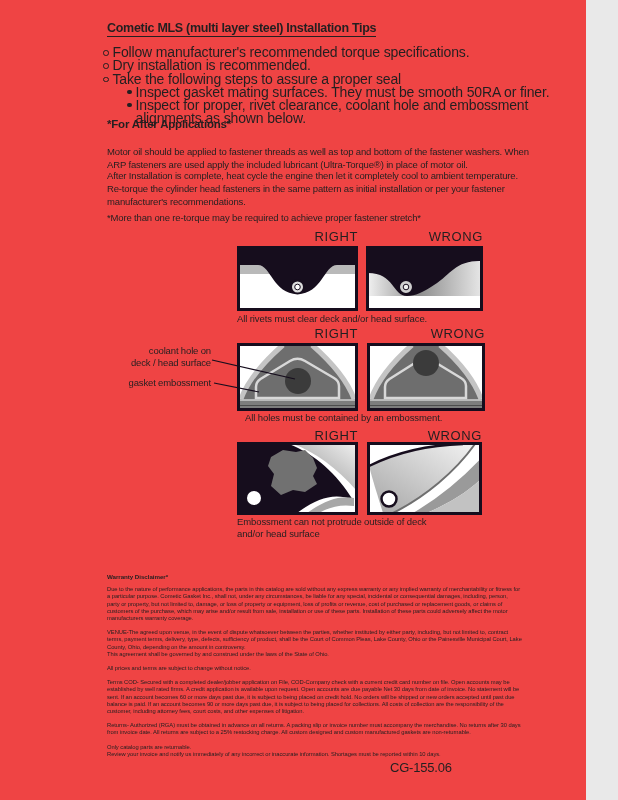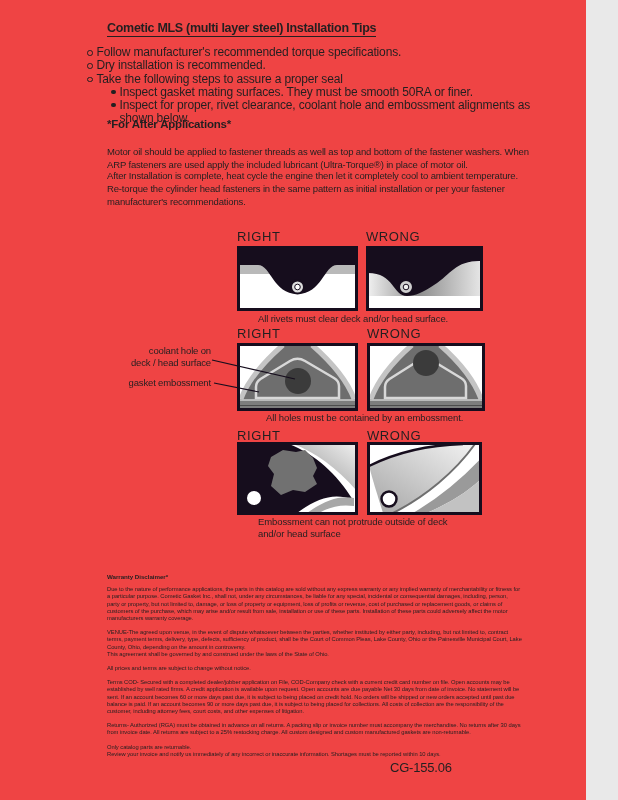--- a/index.html
+++ b/index.html
@@ -14,34 +14,34 @@
   .abs{position:absolute;}
   
   .title{
     left:107px;top:21px;
     font-size:12.5px;font-weight:bold;letter-spacing:-0.3px;
     border-bottom:1.5px solid var(--ink,#231f20);
     padding-bottom:1px;
     white-space:nowrap;
   }
   
-  .bullets{left:87px;top:46px;font-size:12px;letter-spacing:-0.15px;line-height:13.3px;width:470px;}
+  .bullets{left:103px;top:46px;font-size:14px;letter-spacing:-0.15px;line-height:13.3px;width:470px;}
   .brow{display:flex;align-items:flex-start;}
   .brow.sub{margin-left:24px;}
   .ob{display:inline-block;flex:none;width:3.5px;height:3.5px;border:1px solid var(--ink,#231f20);border-radius:50%;margin:4px 4px 0 0;}
   .fb{display:inline-block;flex:none;width:4.5px;height:4.5px;background:var(--ink,#231f20);border-radius:50%;margin:3.8px 4px 0 0;}
   
   .h2{left:107px;top:118px;font-size:11.5px;font-weight:bold;letter-spacing:-0.2px;}
   .para{font-size:9.5px;letter-spacing:-0.15px;line-height:12.9px;width:424px;margin-top:10px;}
   .p1{left:107px;top:136px;}
   .p2{left:107px;top:160px;}
   .note{left:107px;top:212px;font-size:9.5px;letter-spacing:-0.15px;}
   
-  .figlabel{font-size:13px;letter-spacing:0.6px;text-align:left;}
-  .caption{font-size:9.5px;letter-spacing:-0.1px;line-height:12px;margin-left:21px;}
+  .figlabel{font-size:13px;letter-spacing:0.6px;text-align:right;}
+  .caption{font-size:9.5px;letter-spacing:-0.1px;line-height:12px;}
   .fig svg{display:block;}
   .callout{font-size:9.5px;letter-spacing:-0.15px;line-height:11.5px;text-align:right;width:110px;}
   .overlay{left:0;top:0;pointer-events:none;z-index:5;}
   
   .legal{left:107px;top:573px;width:415px;font-size:5.8px;line-height:7.2px;letter-spacing:-0.05px;}
   .legal .lh{font-weight:bold;font-size:6.2px;margin-bottom:6px;}
   .legal p{margin:0 0 7px 0;}
   .legal p.tight{margin:0;}
   
   .footer{left:390px;top:760px;font-size:13px;letter-spacing:-0.2px;}
@@ -72,20 +72,21 @@
     </div>
     <div class="brow sub">
       <span class="fb"></span>
       <span>Inspect for proper, rivet clearance, coolant hole and embossment alignments as shown below.</span>
     </div>
   </div>
 
   <div class="abs h2">*For After Applications*</div>
   <div class="abs para p1">Motor oil should be applied to fastener threads as well as top and bottom of the fastener washers. When ARP fasteners are used apply the included lubricant (Ultra-Torque®) in place of motor oil.</div>
   <div class="abs para p2">After Installation is complete, heat cycle the engine then let it completely cool to ambient temperature. Re-torque the cylinder head fasteners in the same pattern as initial installation or per your fastener manufacturer's recommendations.</div>
+  <div class="abs note">*More than one re-torque may be required to achieve proper fastener stretch*</div>
 
   <div class="abs figlabel" style="left:237px;top:229px;width:121px;">RIGHT</div>
   <div class="abs figlabel" style="left:366px;top:229px;width:117px;">WRONG</div>
 
   <div class="abs fig" style="left:237px;top:246px;">
     <svg width="121" height="65" viewBox="0 0 121 65">
       <rect width="121" height="65" fill="#ffffff"></rect>
       <rect x="2" y="19" width="117" height="9" fill="var(--deck-gray)"></rect>
       <rect x="2" y="28" width="117" height="35" fill="#ffffff"></rect>
       <path d="M2,2 H119 V19 H100 C87,19 85,48 60.5,48 C36,48 34,19 21,19 H2 Z" fill="var(--diagram-dark)"></path>

